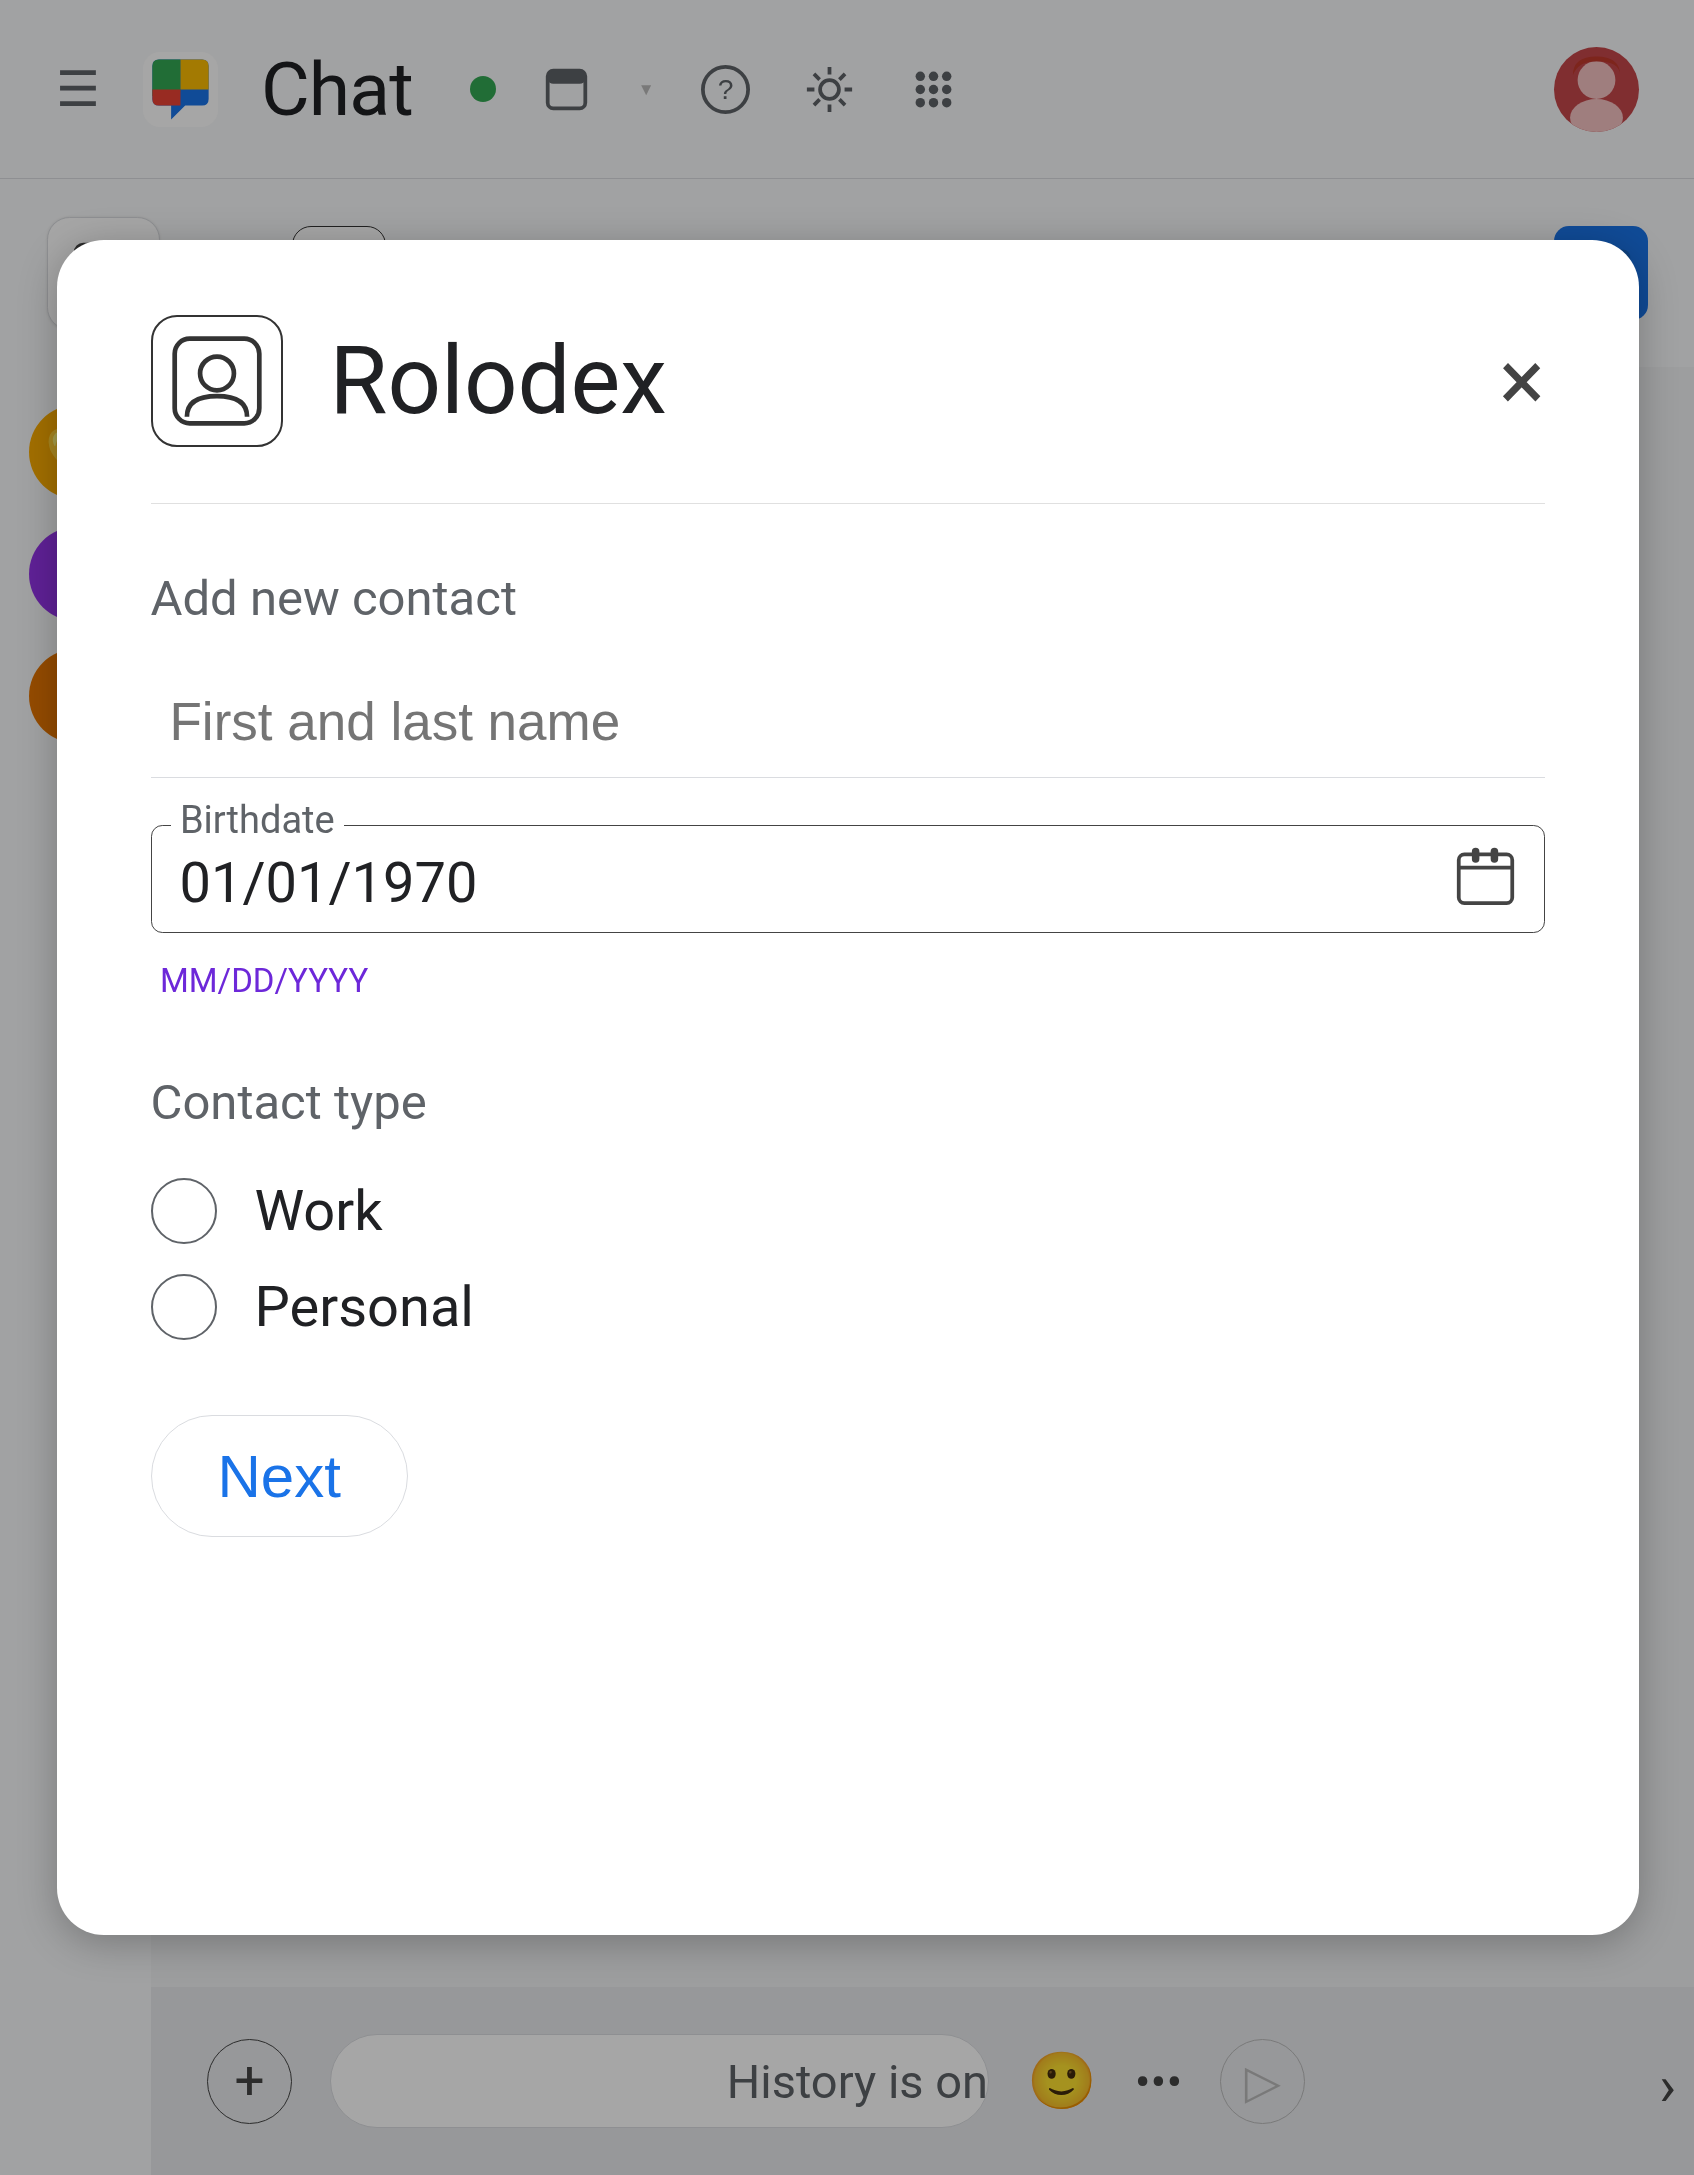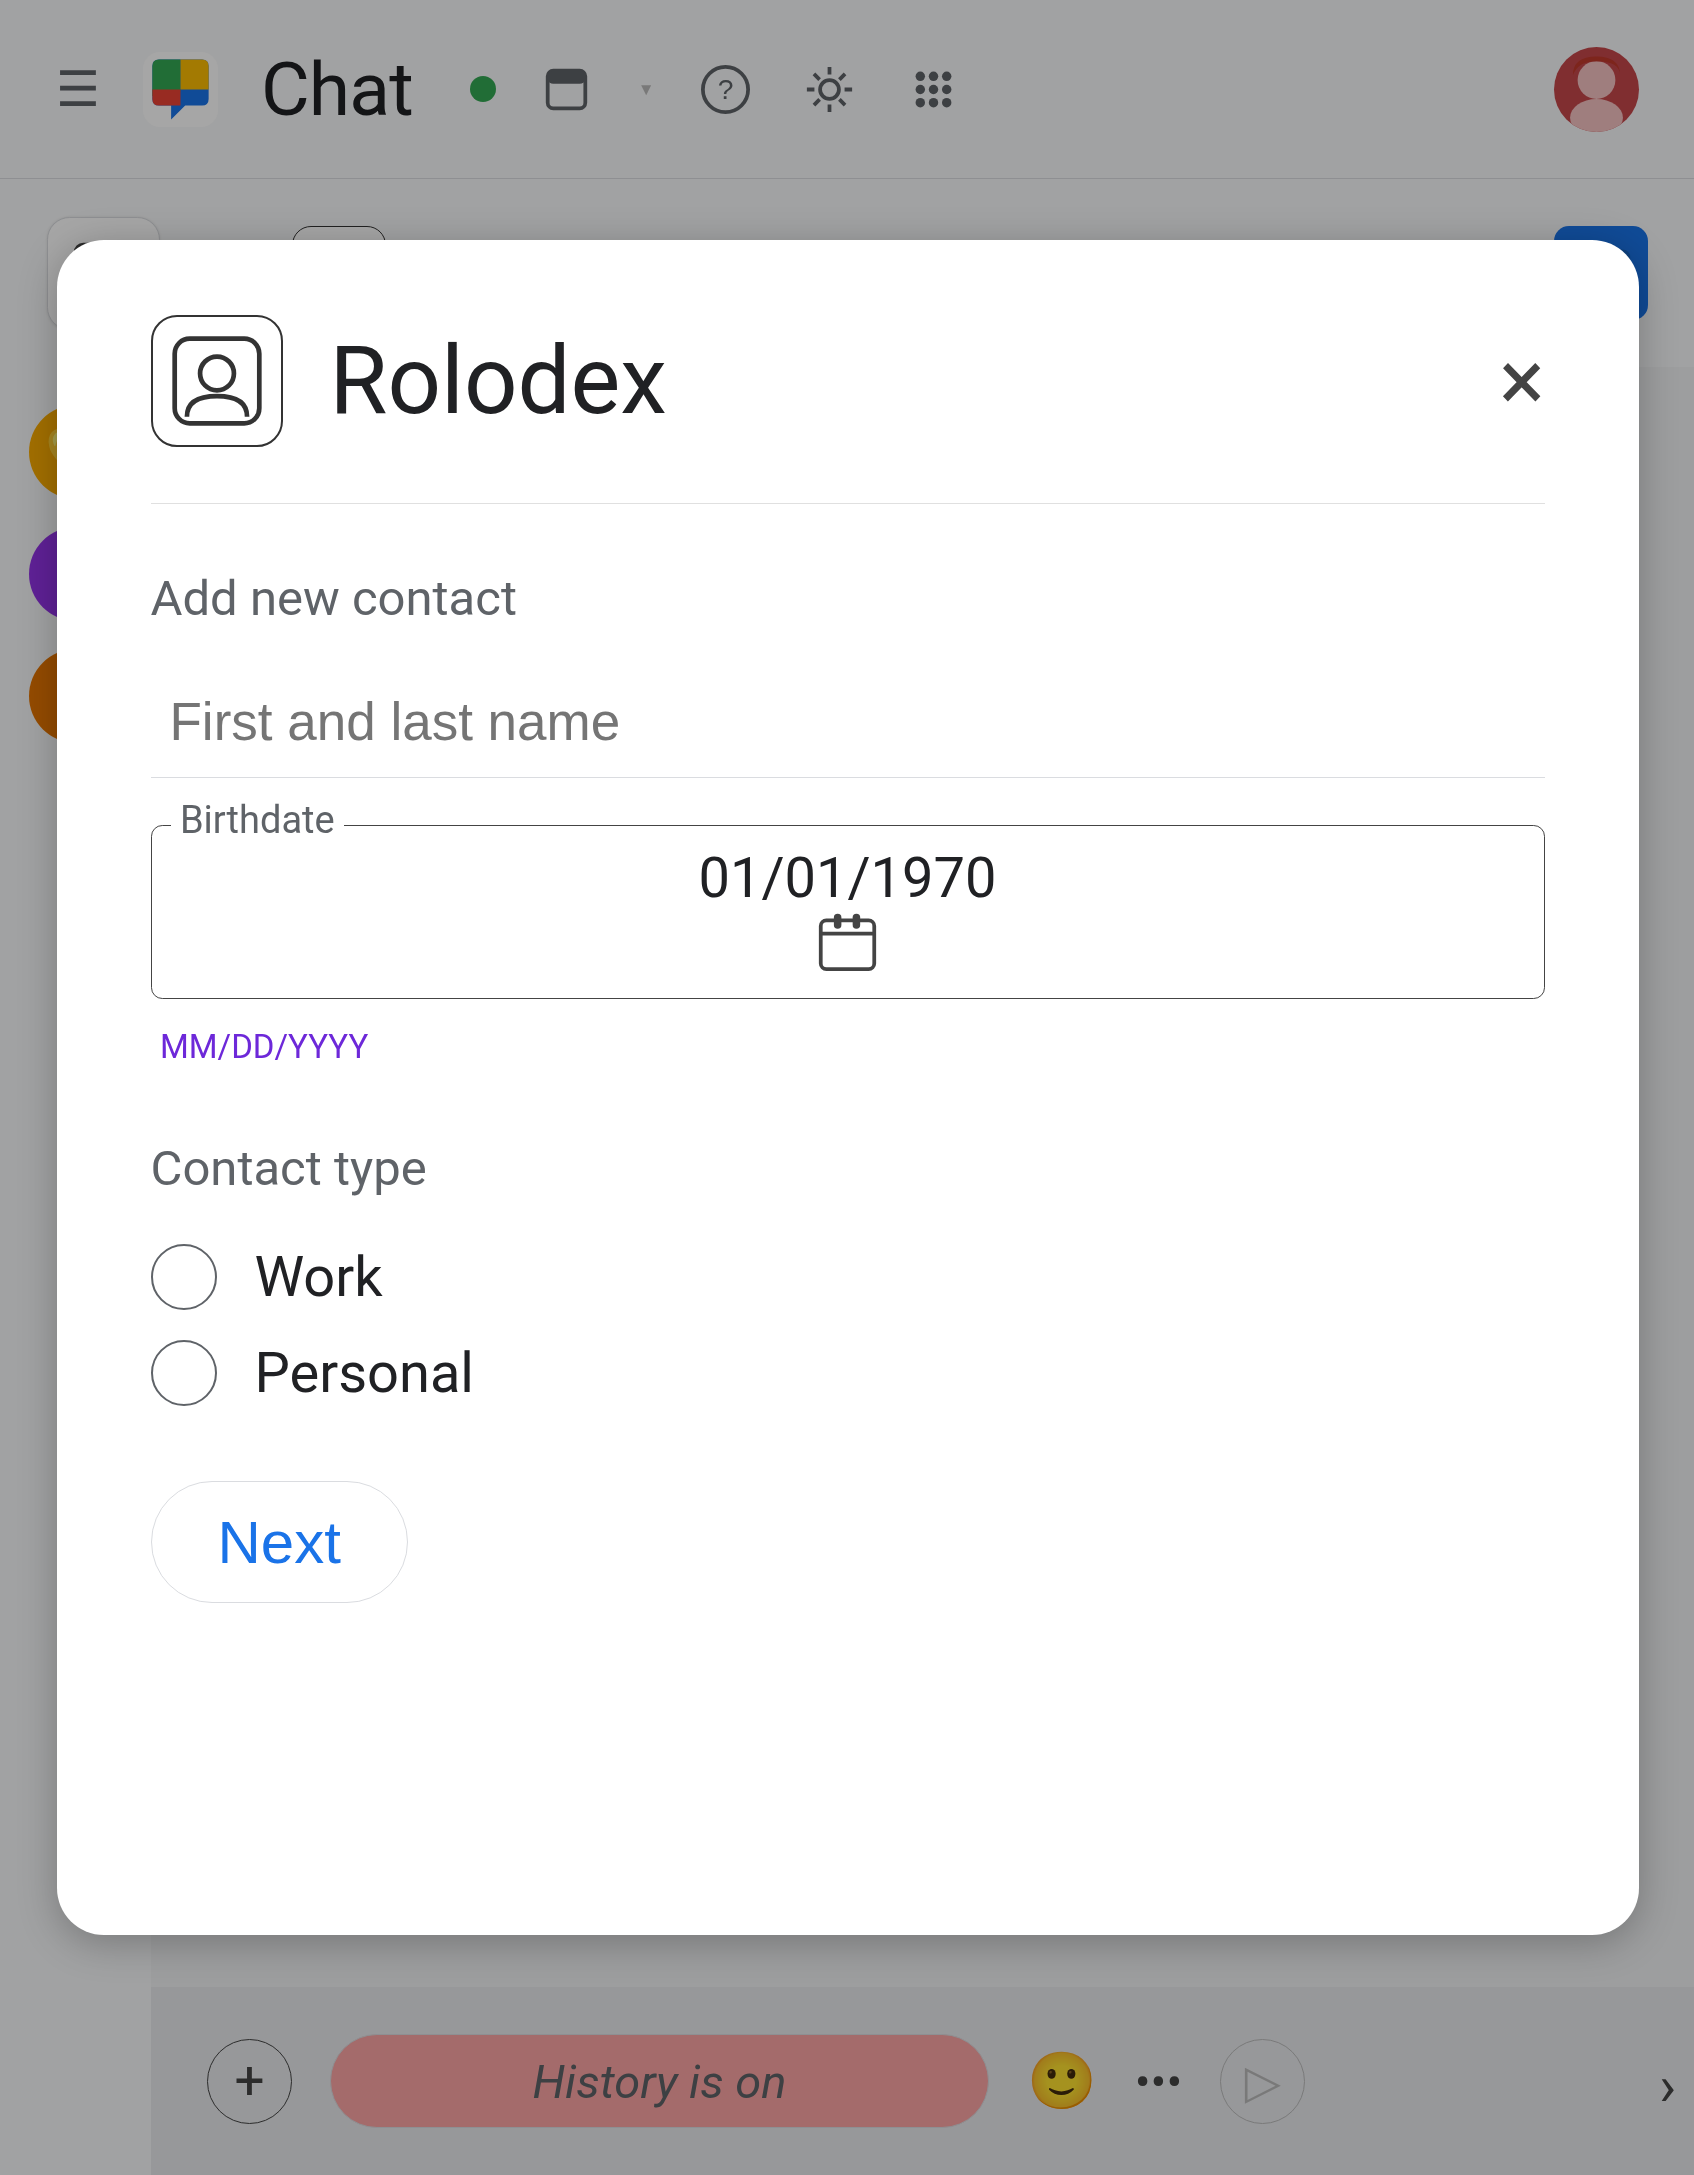--- a/index.html
+++ b/index.html
@@ -197,29 +197,28 @@
       display: flex; align-items: center; justify-content: center;
       font-size: 53px;
       color: #444;
       cursor: pointer;
     }
 
     .history-pill {
       flex: 1;
       max-width: 659px;
       height: 94px;
-      background: #fca5a5;
+      background: #ffffff;
       border-radius: 47px;
       border: 0.9px solid #dadce0;
       display: flex;
       align-items: center;
-      justify-content: center;
+      justify-content: flex-end;
       font-size: 47px;
       color: #5f6368;
-      font-style: italic;
     }
 
     .emoji-btn { font-size: 56px; cursor: pointer; }
     .more-btn { font-size: 47px; color: #444; cursor: pointer; }
 
     .send-btn {
       width: 85px; height: 85px;
       border-radius: 50%;
       border: 1.9px solid #bbb;
       display: flex; align-items: center; justify-content: center;
@@ -334,21 +333,20 @@
       background: #fff;
       padding: 0 9.4px;
       font-size: 38px;
       color: #5f6368;
     }
 
     .birthdate-row {
       display: flex;
       align-items: center;
       justify-content: space-between;
-      flex-direction: column;
     }
 
     .birthdate-value {
       font-size: 56px;
       color: #202124;
     }
 
     .calendar-icon-small {
       font-size: 56px;
       color: #444;

